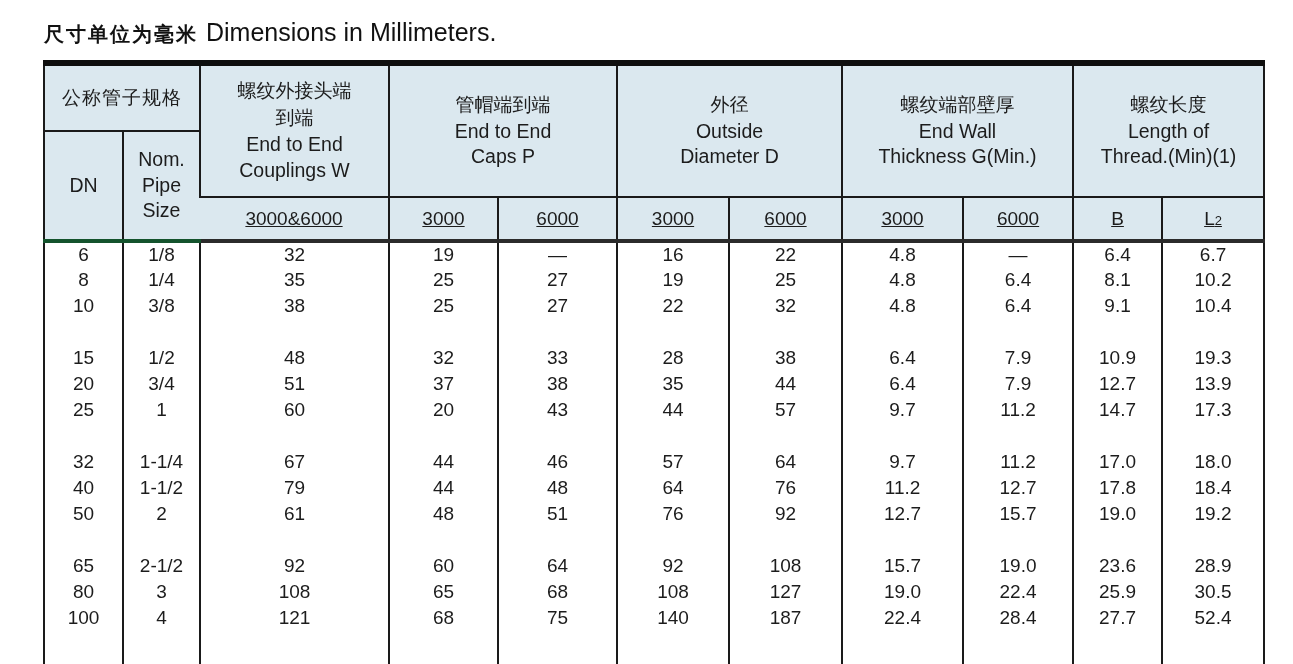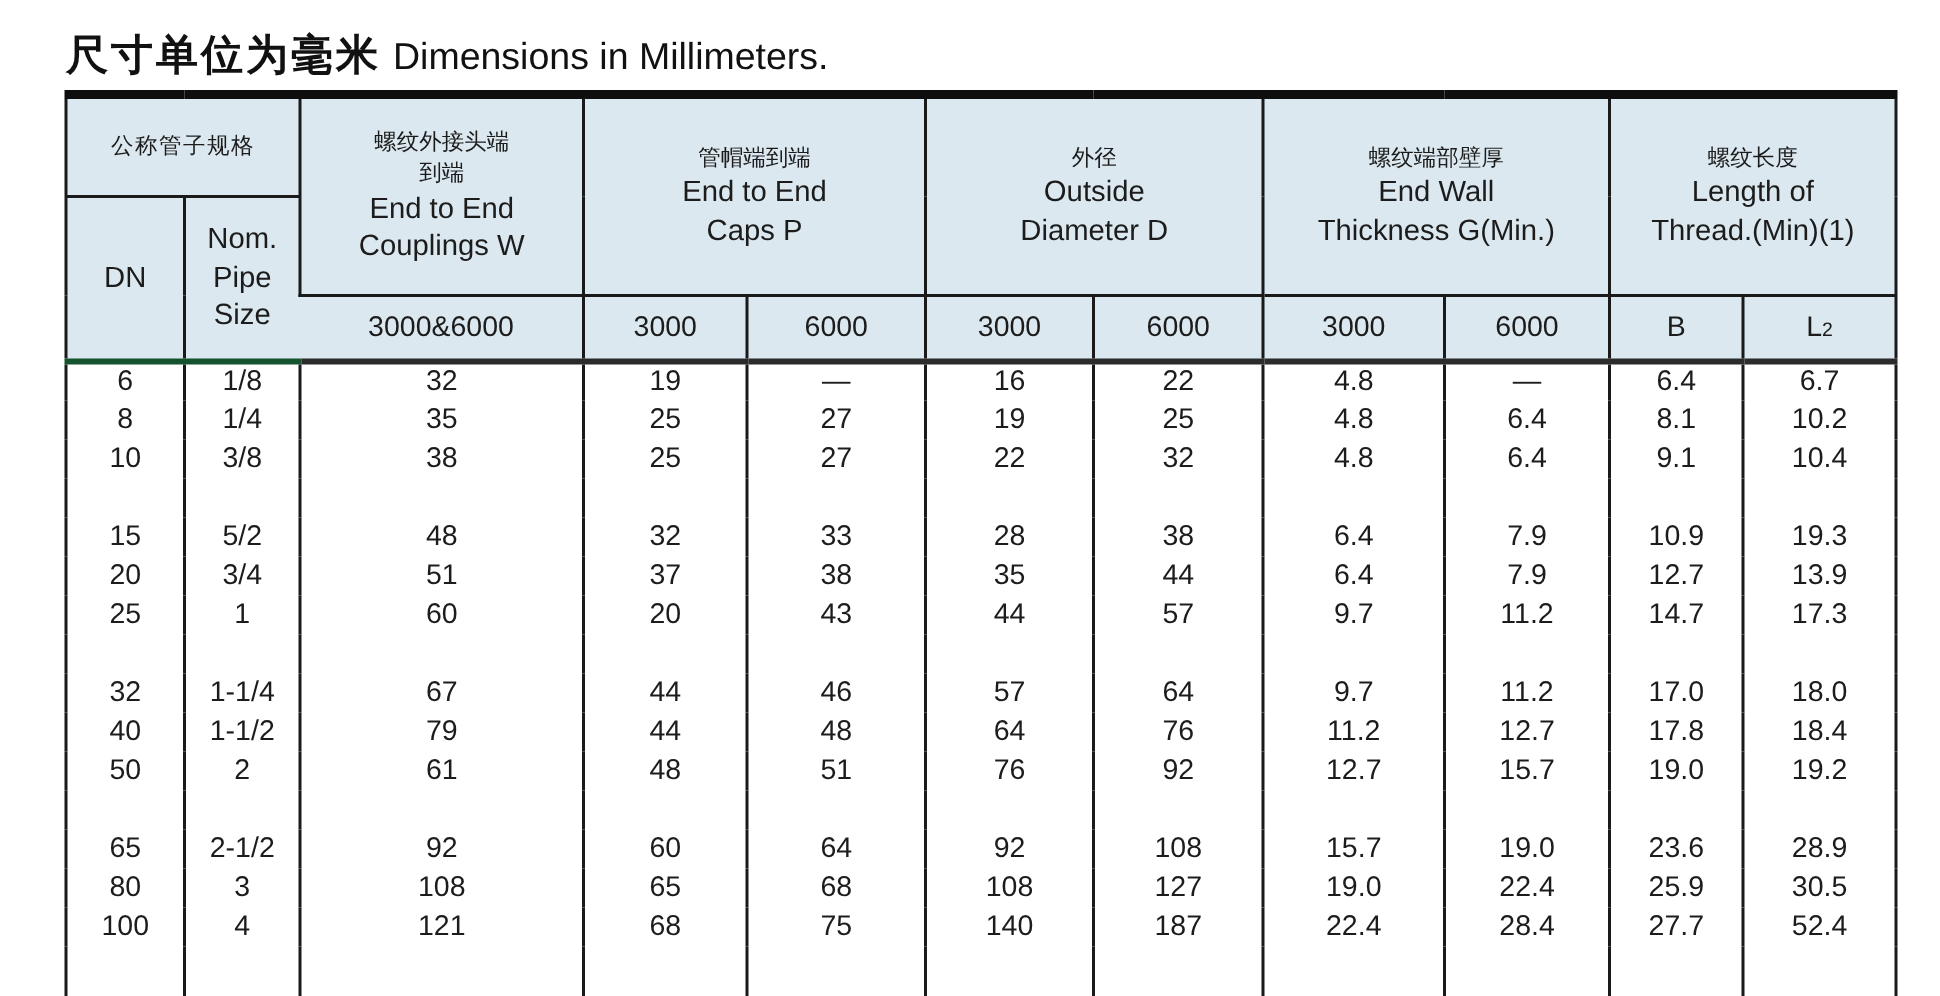--- a/index.html
+++ b/index.html
@@ -13,21 +13,21 @@
     font-family: "Liberation Sans", "DejaVu Sans", sans-serif;
     color: #1c1c1c;
   }
   .doc-title {
     position: absolute;
     left: 44px;
     top: 18px;
     white-space: nowrap;
   }
   .doc-title .zh {
-    font-size: 28px;
+    font-size: 20px;
     font-weight: bold;
     letter-spacing: 2px;
     color: #111;
   }
   .doc-title .en {
     font-size: 25px;
     font-weight: normal;
     margin-left: 8px;
     color: #111;
   }
@@ -45,39 +45,40 @@
   }
   thead th {
     background: #dbe8ef;
     font-weight: normal;
     text-align: center;
     vertical-align: middle;
     border-left: 2px solid #1a1a1a;
     padding: 2px 0;
   }
   thead th:first-child, tbody td:first-child { border-left: none; }
-  th .zh-line { font-size: 15px; line-height: 1.42; color: #1c1c1c; }
+  th .zh-line { font-size: 19px; line-height: 1.42; color: #1c1c1c; }
   th .en-line { font-size: 19.5px; line-height: 1.32; color: #1c1c1c; }
   tr.h1 th.nominal-title {
     height: 68px;
     border-bottom: 2px solid #1a1a1a;
     font-size: 21px;
     letter-spacing: 1px;
   }
   tr.h1 th.group-title { border-bottom: 2px solid #1a1a1a; }
   tr.h2 th.leaf {
     border-bottom: 4px solid #14532d;
     font-size: 19.5px;
     line-height: 1.3;
     height: 110px;
   }
   tr.h3 th {
     height: 44px;
     font-size: 19px;
     border-bottom: 4px solid #2b2b2b;
+    text-decoration: underline;
   }
   tr.h3 .subscript { font-size: 13px; }
   tbody td {
     border-left: 2px solid #1a1a1a;
     text-align: center;
     vertical-align: middle;
     font-size: 19px;
     color: #1c1c1c;
     background: #ffffff;
   }
@@ -210,21 +211,21 @@
           <td></td>
           <td></td>
           <td></td>
           <td></td>
           <td></td>
           <td></td>
           <td></td>
         </tr>
         <tr class="data-row">
           <td>15</td>
-          <td>5/2</td>
+          <td>1/2</td>
           <td>48</td>
           <td>32</td>
           <td>33</td>
           <td>28</td>
           <td>38</td>
           <td>6.4</td>
           <td>7.9</td>
           <td>10.9</td>
           <td>19.3</td>
         </tr>

